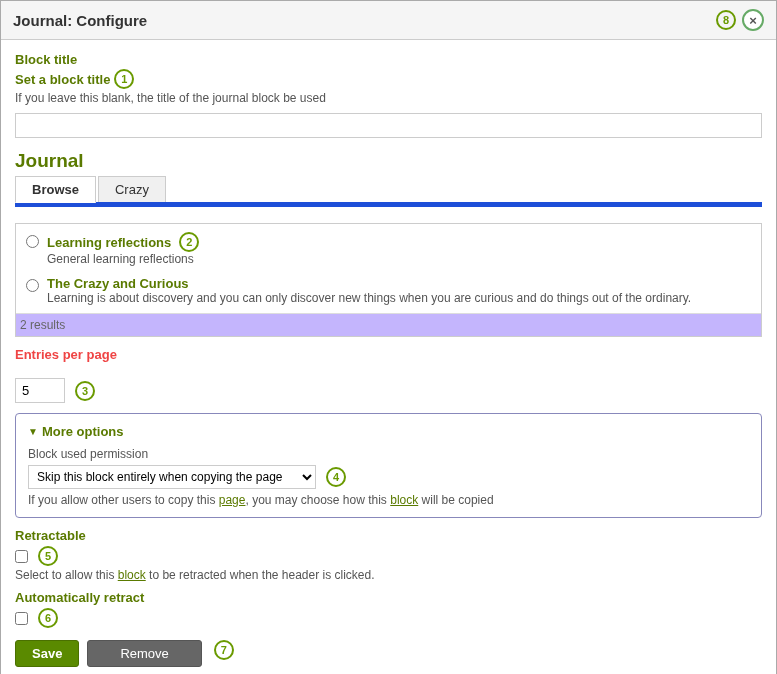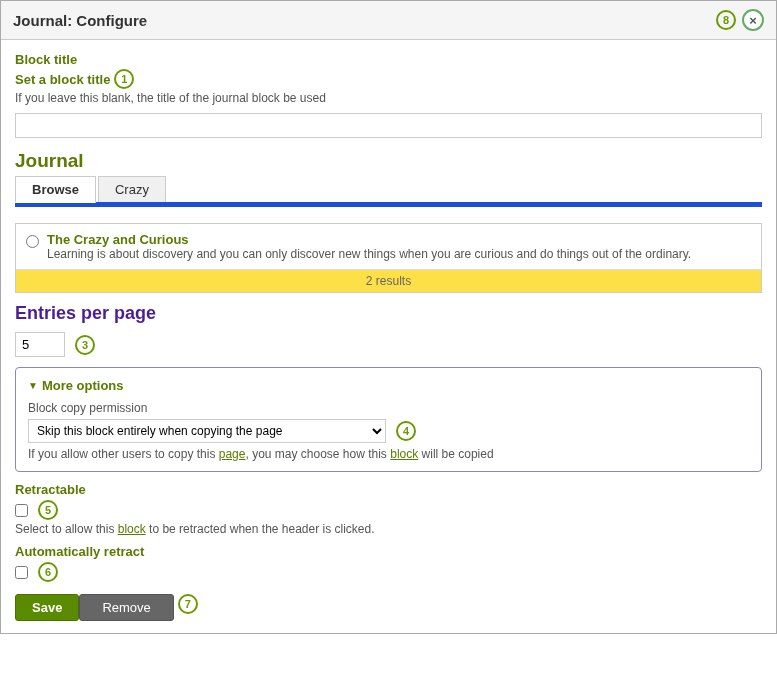--- a/index.html
+++ b/index.html
@@ -161,34 +161,33 @@
       font-weight: bold;
       font-size: 13px;
     }
 
     .journal-item-desc {
       font-size: 12px;
       color: #555;
     }
 
     .results-bar {
-      background: #fde047;
+      background: #c4b5fd;
       border-top: 1px solid #ddd;
-      text-align: center;
       padding: 4px;
       font-size: 12px;
       color: #666;
     }
 
     
     .entries-label {
       font-weight: bold;
-      color: #4c1d95;
-      font-size: 18px;
-      margin-bottom: 8px;
+      color: #ef4444;
+      font-size: 13px;
+      margin-bottom: 16px;
     }
 
     .entries-input {
       width: 50px;
       border: 1px solid #ccc;
       padding: 4px 6px;
       font-size: 13px;
     }
 
     
@@ -219,21 +218,21 @@
       font-size: 12px;
       color: #555;
       margin-bottom: 4px;
     }
 
     .copy-select {
       border: 1px solid #ccc;
       padding: 3px 4px;
       font-size: 12px;
       background: #fff;
-      width: 358px;
+      width: 288px;
     }
 
     .copy-help-text {
       font-size: 12px;
       color: #555;
       margin-top: 0;
     }
 
     .copy-help-text a { color: #5a7a00; }
 
@@ -259,39 +258,40 @@
     .checkbox-row {
       display: flex;
       align-items: center;
       gap: 6px;
       margin-bottom: 2px;
     }
 
     
     .btn-row {
       display: flex;
+      gap: 8px;
       margin-top: 12px;
     }
 
     .btn-save {
       background: #5a8a00;
       color: #fff;
       border: 1px solid #4a7000;
       padding: 5px 16px;
       font-size: 13px;
       font-weight: bold;
       cursor: pointer;
       border-radius: 3px;
     }
 
     .btn-remove {
       background: #666;
       color: #fff;
       border: 1px solid #555;
-      padding: 5px 22px;
+      padding: 5px 32px;
       font-size: 13px;
       cursor: pointer;
       border-radius: 3px;
     }
   </style>
 </head>
 <body>
 
 <div class="dialog">
 
@@ -323,20 +323,30 @@
           <span>Browse</span>
         </div>
         <div class="tab">
           <span>Crazy</span>
         </div>
       </div>
 
       <div class="journal-list-container">
         <div class="journal-list">
 
+          <div class="journal-item">
+            <input type="radio" name="journal" style="">
+            <div>
+              <div style="display:flex;align-items:center;gap:4px;">
+                <span class="journal-item-title">Learning reflections</span>
+                <span class="step-circle">2</span>
+              </div>
+              <div class="journal-item-desc">General learning reflections</div>
+            </div>
+          </div>
 
           <div class="journal-item">
             <input type="radio" name="journal" style="">
             <div>
               <span class="journal-item-title">The Crazy and Curious</span>
               <div class="journal-item-desc">Learning is about discovery and you can only discover new things when you are curious and do things out of the ordinary.</div>
             </div>
           </div>
 
         </div>
@@ -351,21 +361,21 @@
         <span class="step-circle">3</span>
       </div>
     </div>
 
     <div class="more-options-section">
       <div class="more-options-toggle">
         <span class="chevron-down">▼</span>
         <span>More options</span>
       </div>
       <div>
-        <div class="block-copy-label">Block copy permission</div>
+        <div class="block-copy-label">Block used permission</div>
         <div style="display:flex;align-items:center;gap:6px;margin-bottom:4px;">
           <select class="copy-select">
             <option>Skip this block entirely when copying the page</option>
             <option>Copy this block and make it editable</option>
             <option>Copy this block and keep it in sync</option>
           </select>
           <span class="step-circle">4</span>
         </div>
         <div class="copy-help-text">
           If you allow other users to copy this <a href="#">page</a>, you may choose how this <a href="#">block</a> will be copied

